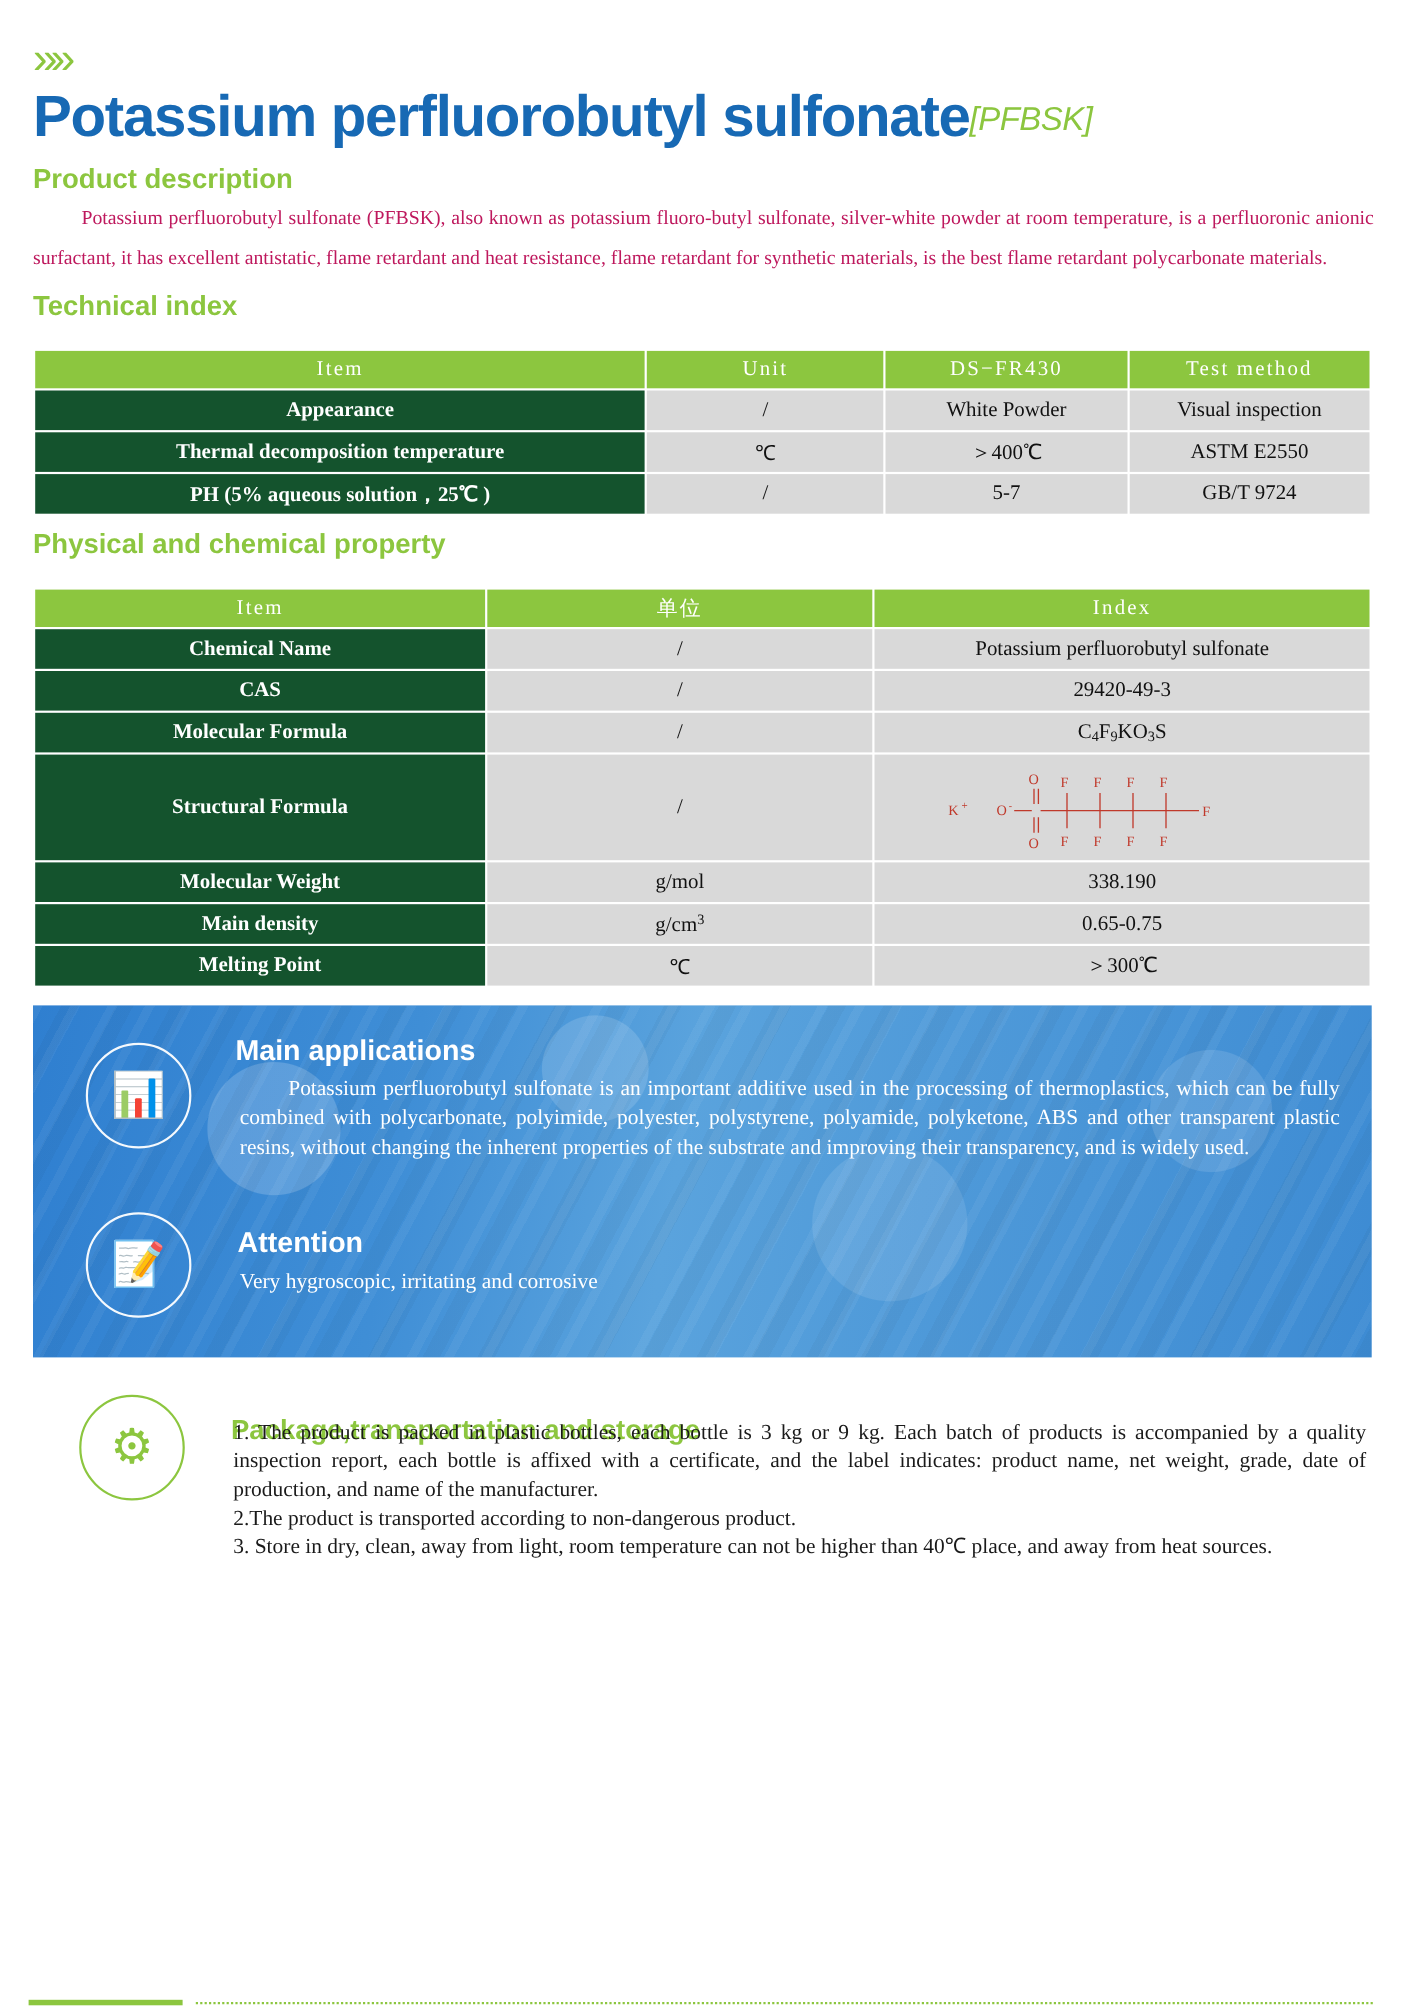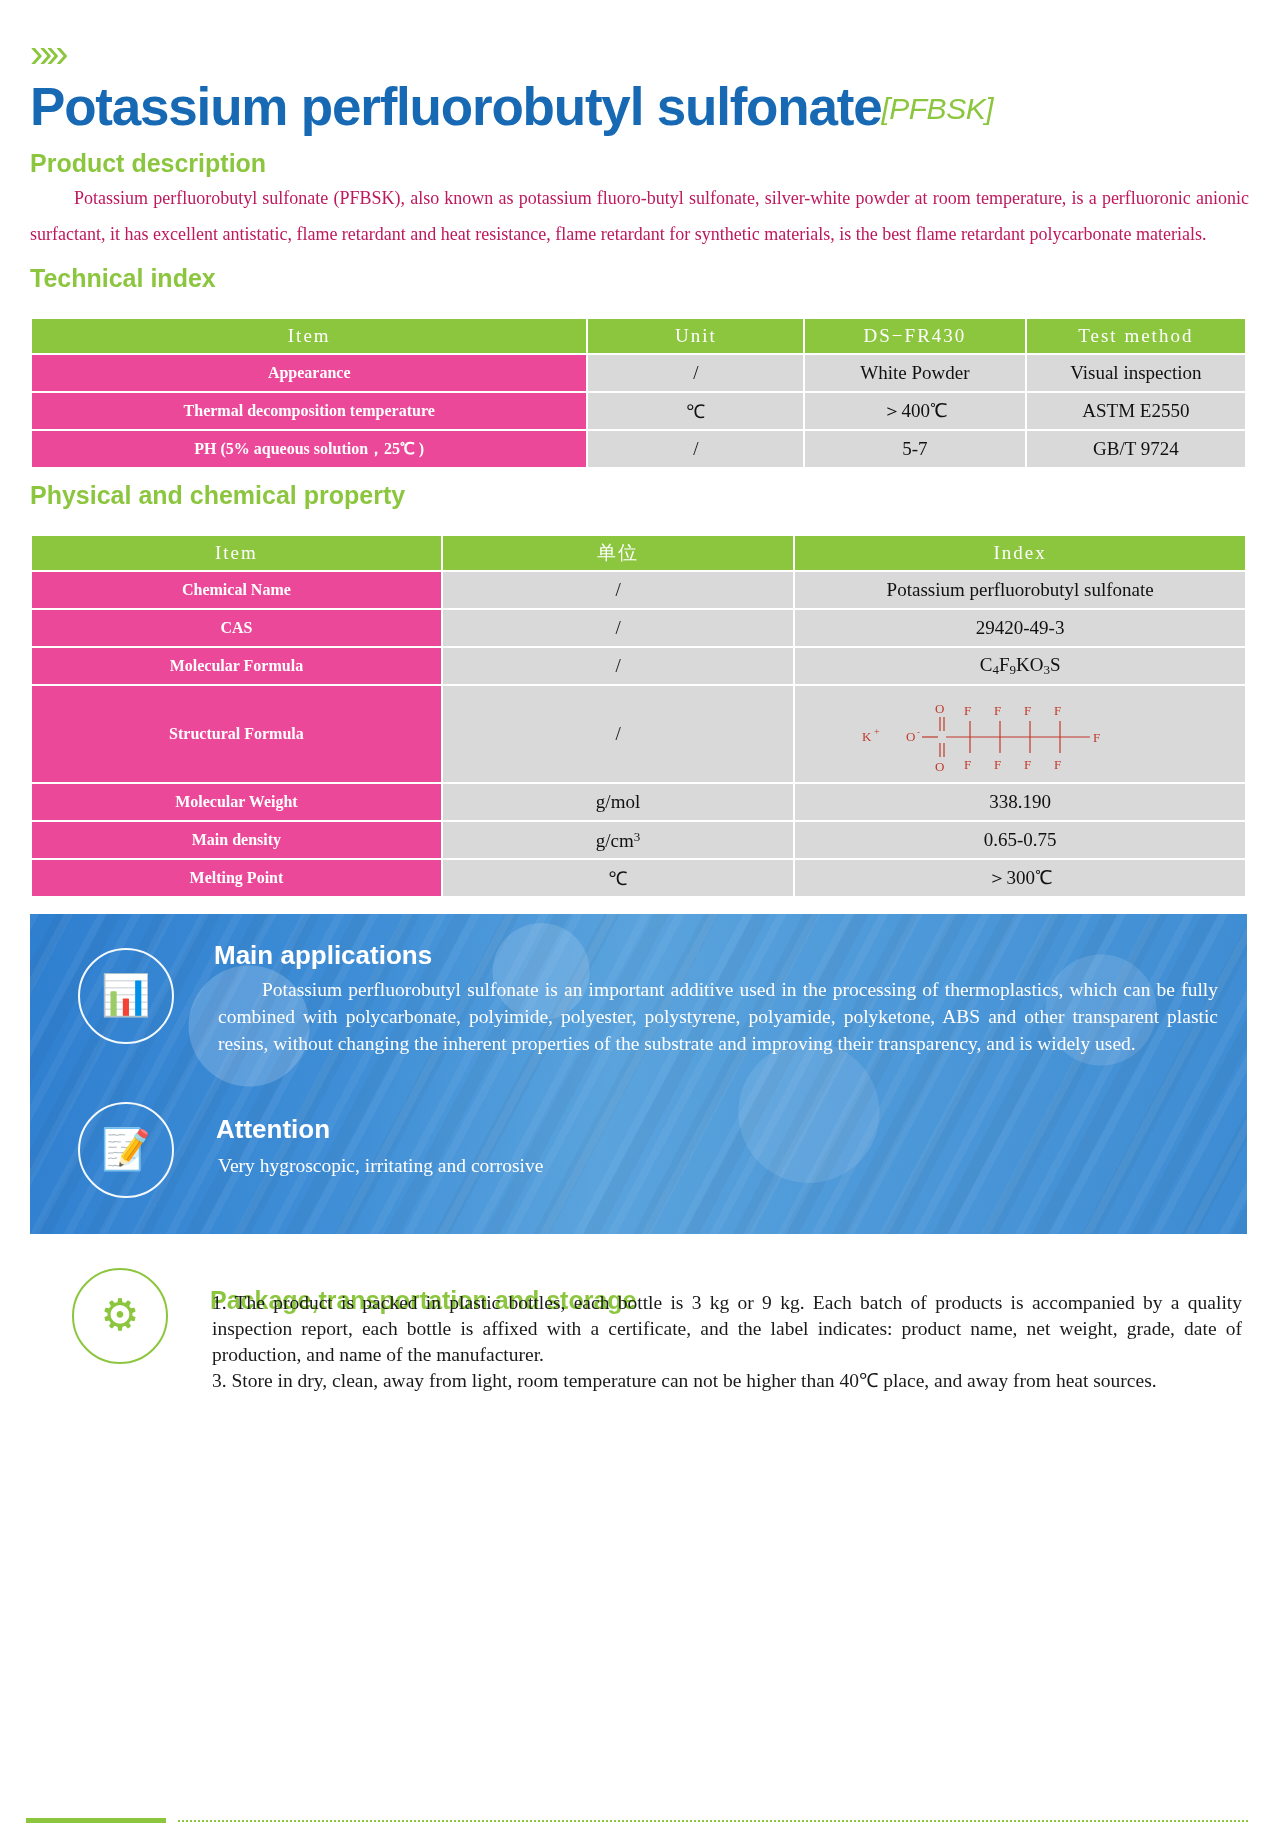--- a/index.html
+++ b/index.html
@@ -90,24 +90,24 @@
     font-size: 19px;
   }
   .th {
     background: #8cc63f;
     color: #ffffff;
     font-weight: normal;
     letter-spacing: 2px;
     height: 34px;
   }
   .lbl {
-    background: #ec4899;
+    background: #14532d;
     color: #ffffff;
     font-weight: bold;
-    font-size: 16px;
+    font-size: 19px;
     text-align: center;
   }
   .val {
     background: #d9d9d9;
     color: #111;
     font-size: 19px;
   }
   .t1 col.c1 { width: 480px; }
   .t1 col.c2 { width: 186px; }
   .t1 col.c3 { width: 190px; }
@@ -398,20 +398,21 @@
     <div class="circ-icon" style="left:48px; top:188px;">📝</div>
     <div class="app-head" style="left:186px; top:200px;">Attention</div>
     <div class="app-text" style="left:188px; top:238px; width:1000px; text-indent:0;">Very hygroscopic, irritating and corrosive</div>
   </div>
 
   <div class="pkg-wrap">
     <div class="pkg-circle">⚙</div>
     <div class="pkg-head">Package,transportation and storage</div>
     <div class="pkg-body">
       <p>1. The product is packed in plastic bottles, each bottle is 3 kg or 9 kg. Each batch of products is accompanied by a quality inspection report, each bottle is affixed with a certificate, and the label indicates: product name, net weight, grade, date of production, and name of the manufacturer.</p>
+      <p>2.The product is transported according to non-dangerous product.</p>
       <p>3. Store in dry, clean, away from light, room temperature can not be higher than 40℃ place, and away from heat sources.</p>
     </div>
   </div>
 
   <div class="footer-rules">
     <div class="rule-green"></div>
     <div class="rule-dotted"></div>
   </div>
 
 </div>

